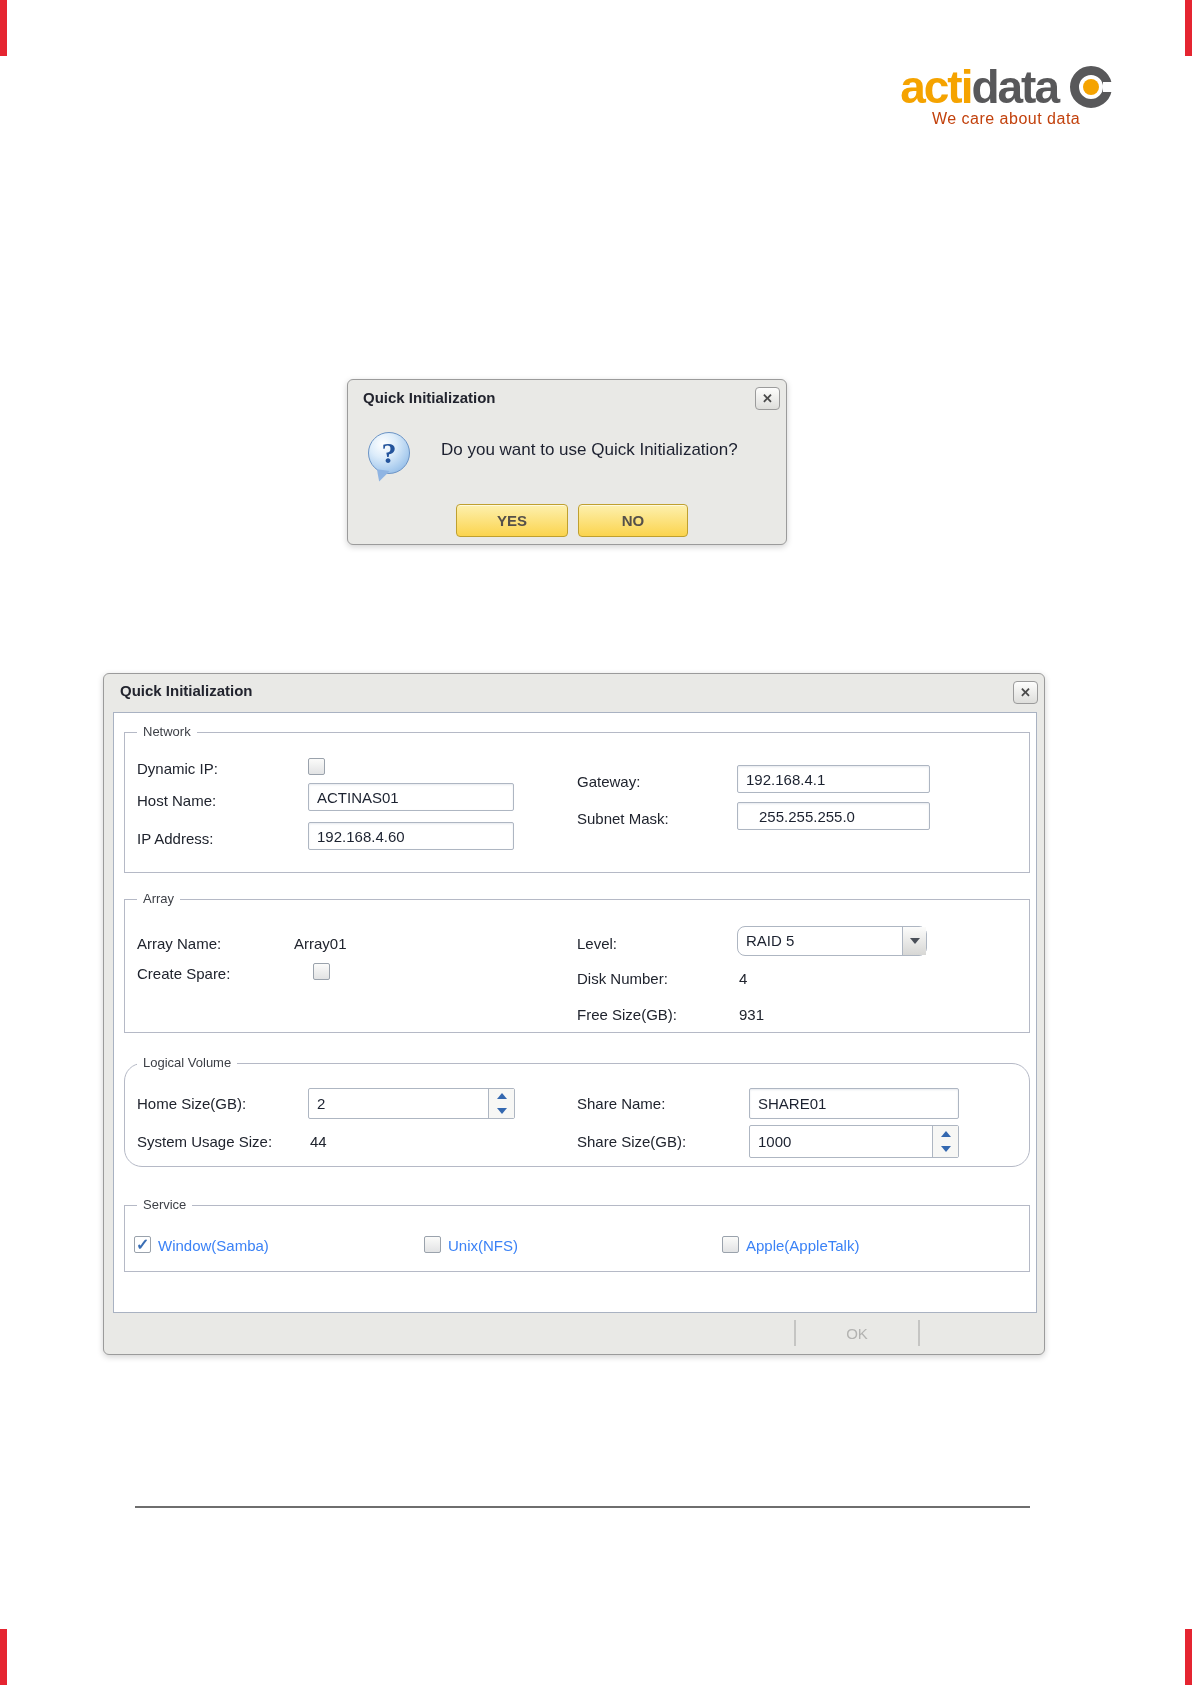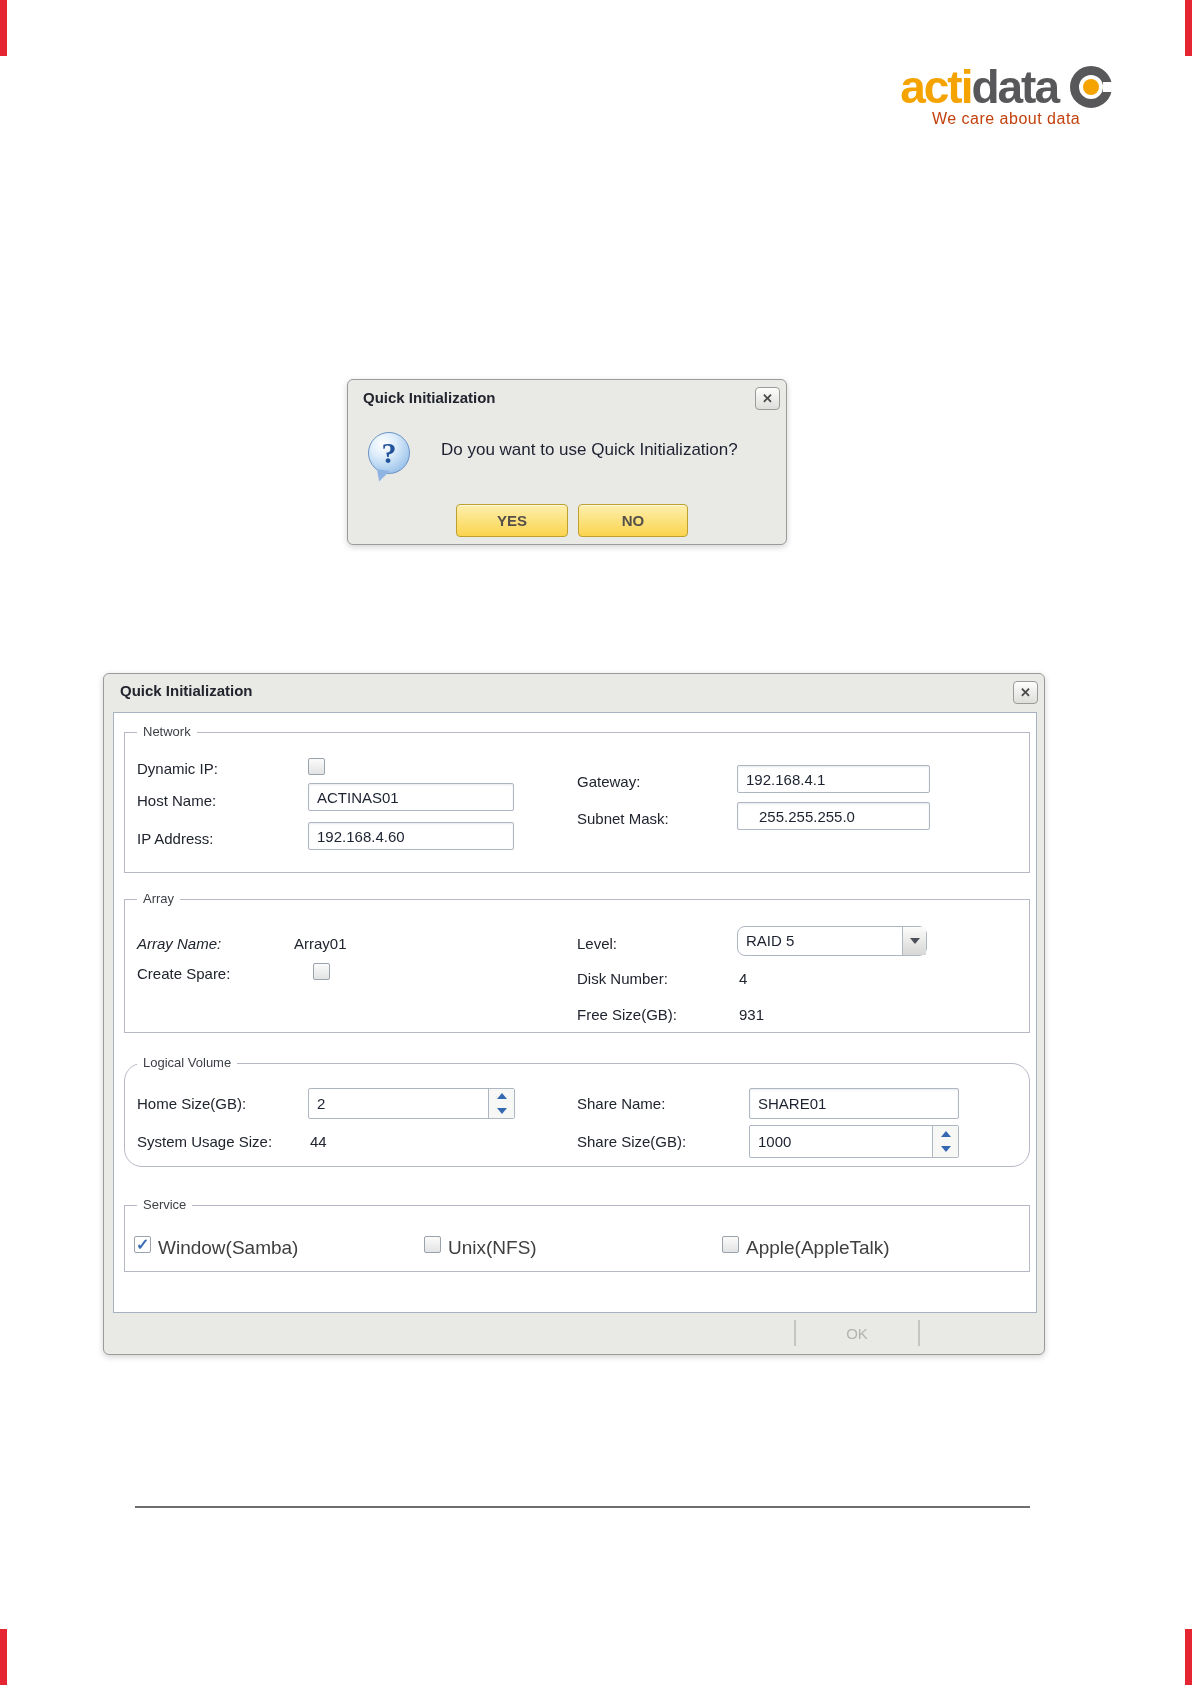--- a/index.html
+++ b/index.html
@@ -93,21 +93,21 @@
   .spin input { flex:1; border:0; outline:none; font-family:"Liberation Sans", sans-serif;
           font-size:15px; color:#1c2230; padding:0 8px; background:transparent; min-width:0; }
   .spin-trigger { width:26px; border-left:1px solid #aeb6c2; background:#f7f7f5;
           display:flex; flex-direction:column; }
   .spin-btn { flex:1; display:flex; align-items:center; justify-content:center; cursor:pointer; }
   .tri-up   { width:0; height:0; border-left:5px solid transparent; border-right:5px solid transparent;
               border-bottom:6px solid #3468b0; }
   .tri-down { width:0; height:0; border-left:5px solid transparent; border-right:5px solid transparent;
               border-top:6px solid #3468b0; }
 
-  .svc-item-label { position:absolute; font-size:19px; color:#404040; }
+  .svc-item-label { position:absolute; font-size:15px; color:#3b82f6; }
 
   .form-footer { position:absolute; left:1px; right:1px; top:639px; height:40px; }
   .sep { position:absolute; top:7px; width:2px; height:26px; background:#c5c5c3; }
   .sep-1 { left:689px; }
   .sep-2 { left:813px; }
   .footer-btn { position:absolute; top:0; height:40px; display:flex; align-items:center; justify-content:center;
                 font-size:15px; cursor:pointer; }
   .btn-ok { left:691px; width:122px; color:#b3b3b1; }
   .btn-cancel { left:815px; width:214px; color:#2e3138; }
 
@@ -179,21 +179,21 @@
 
       <div class="lbl" style="left:23px; top:117px;">IP Address:</div>
       <input class="inp" style="left: 194px; top: 109px; width: 206px;" value="192.168.4.60">
 
       <div class="lbl" style="left:463px; top:60px;">Gateway:</div>
       <input class="inp" style="left: 623px; top: 52px; width: 193px;" value="192.168.4.1">
 
       <div class="lbl" style="left:463px; top:97px;">Subnet Mask:</div>
       <input class="inp" style="left: 623px; top: 89px; width: 193px; padding-left: 21px;" value="255.255.255.0">
 
-      <div class="lbl" style="left:23px; top:222px;font-style:italic;">Array Name:</div>
+      <div class="lbl" style="left:23px; top:222px;">Array Name:</div>
       <div class="val" style="left:180px; top:222px;">Array01</div>
 
       <div class="lbl" style="left:23px; top:252px;">Create Spare:</div>
       <div class="cb" style="left:199px; top:250px;"></div>
 
       <div class="lbl" style="left:463px; top:222px;">Level:</div>
       <div class="combo" style="left:623px; top:213px; width:190px;border-radius:8px;">
         <div class="combo-text">RAID 5</div>
         <div class="combo-trigger">
             <div class="chev"></div>

